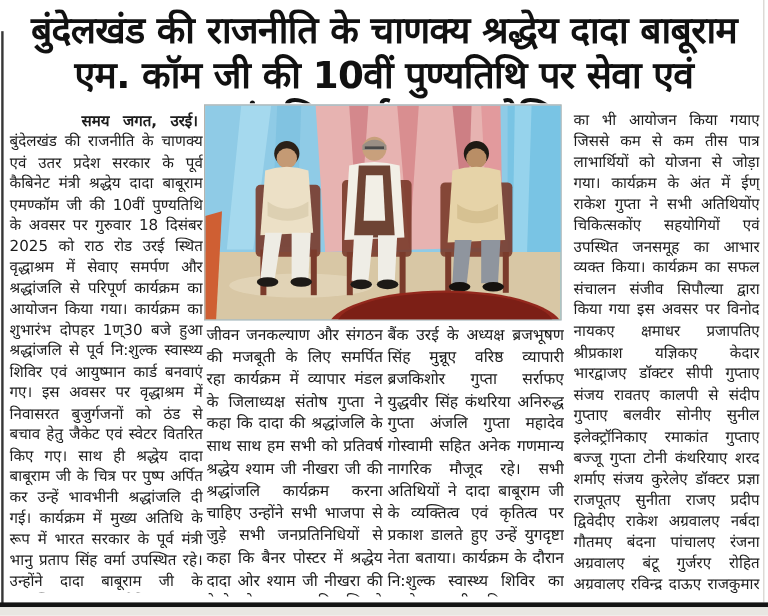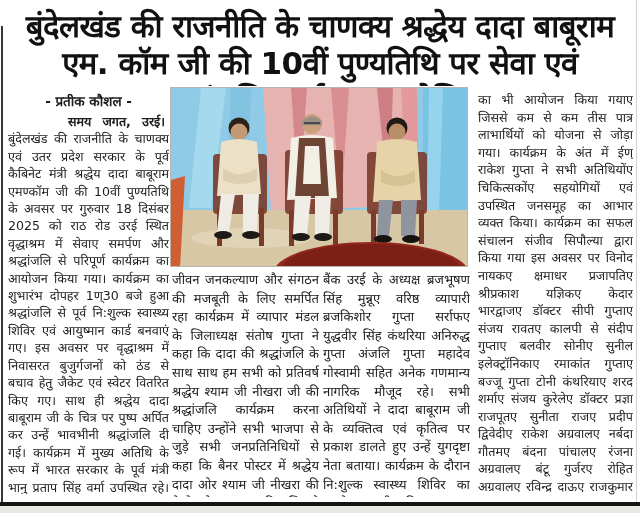--- a/index.html
+++ b/index.html
@@ -36,21 +36,20 @@
   figure.photo svg{display:block;}
 </style>
 </head>
 <body>
 
 <div class="clip">
 
   <h1 class="headline">बुंदेलखंड की राजनीति के चाणक्य श्रद्धेय दादा बाबूराम एम. कॉम जी की 10वीं पुण्यतिथि पर सेवा एवं श्रद्धांजलि कार्यक्रम आयोजित</h1>
 
   <div class="col col1">
-    <div class="byline">- प्रतीक कौशल -</div>
     <p class="first-par"><span class="dateline">समय जगत, उरई।</span><span>बुंदेलखंड की राजनीति के चाणक्य एवं उतर प्रदेश सरकार के पूर्व कैबिनेट मंत्री श्रद्धेय दादा बाबूराम एमण्कॉम जी की 10वीं पुण्यतिथि के अवसर पर गुरुवार 18 दिसंबर 2025 को राठ रोड उरई स्थित वृद्धाश्रम में सेवाए समर्पण और श्रद्धांजलि से परिपूर्ण कार्यक्रम का आयोजन किया गया। कार्यक्रम का शुभारंभ दोपहर 1ण्30 बजे हुआ श्रद्धांजलि से पूर्व नि:शुल्क स्वास्थ्य शिविर एवं आयुष्मान कार्ड बनवाएं गए। इस अवसर पर वृद्धाश्रम में निवासरत बुजुर्गजनों को ठंड से बचाव हेतु जैकेट एवं स्वेटर वितरित किए गए। साथ ही श्रद्धेय दादा बाबूराम जी के चित्र पर पुष्प अर्पित कर उन्हें भावभीनी श्रद्धांजलि दी गई। कार्यक्रम में मुख्य अतिथि के रूप में भारत सरकार के पूर्व मंत्री भानु प्रताप सिंह वर्मा उपस्थित रहे। उन्होंने दादा बाबूराम जी के सामाजिकए राजनीतिक एवं जनसेवा के योगदान को स्मरण करते हुए कहा कि उनका</span></p>
   </div>
 
   <figure class="photo">
     <svg width="298" height="180" viewBox="0 0 298 180">
 
       <rect x="0" y="0" width="298" height="180" fill="#8fcbe6"></rect>
       <path d="M30,0 L55,0 L40,120 L18,120 Z" fill="#aadcf0" opacity="0.8"></path>
       <path d="M60,0 L80,0 L76,118 L55,118 Z" fill="#7bbfde" opacity="0.7"></path>
       <rect x="252" y="0" width="46" height="180" fill="#79c4e4"></rect>

